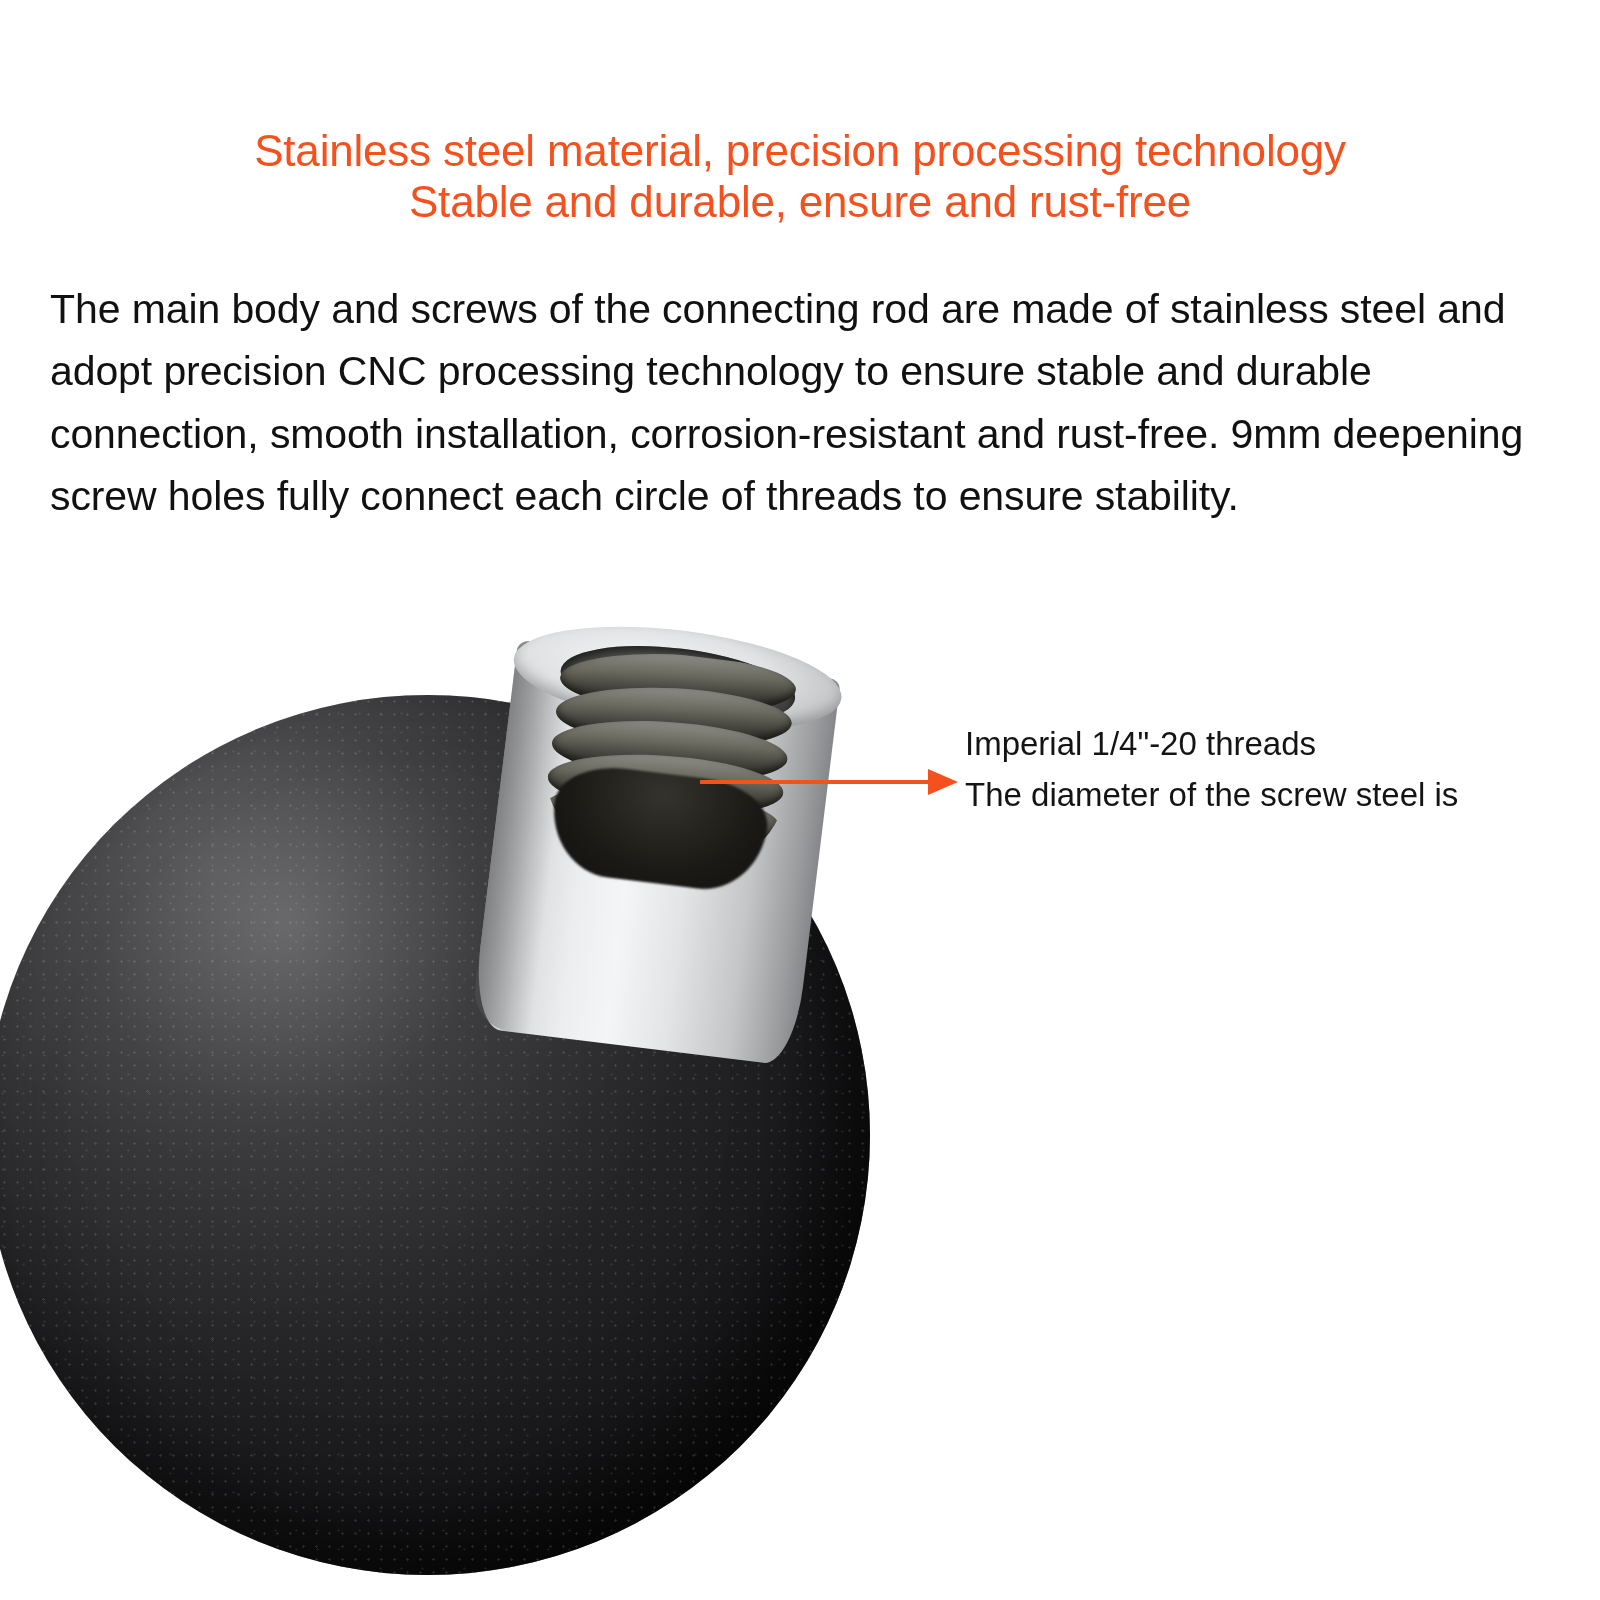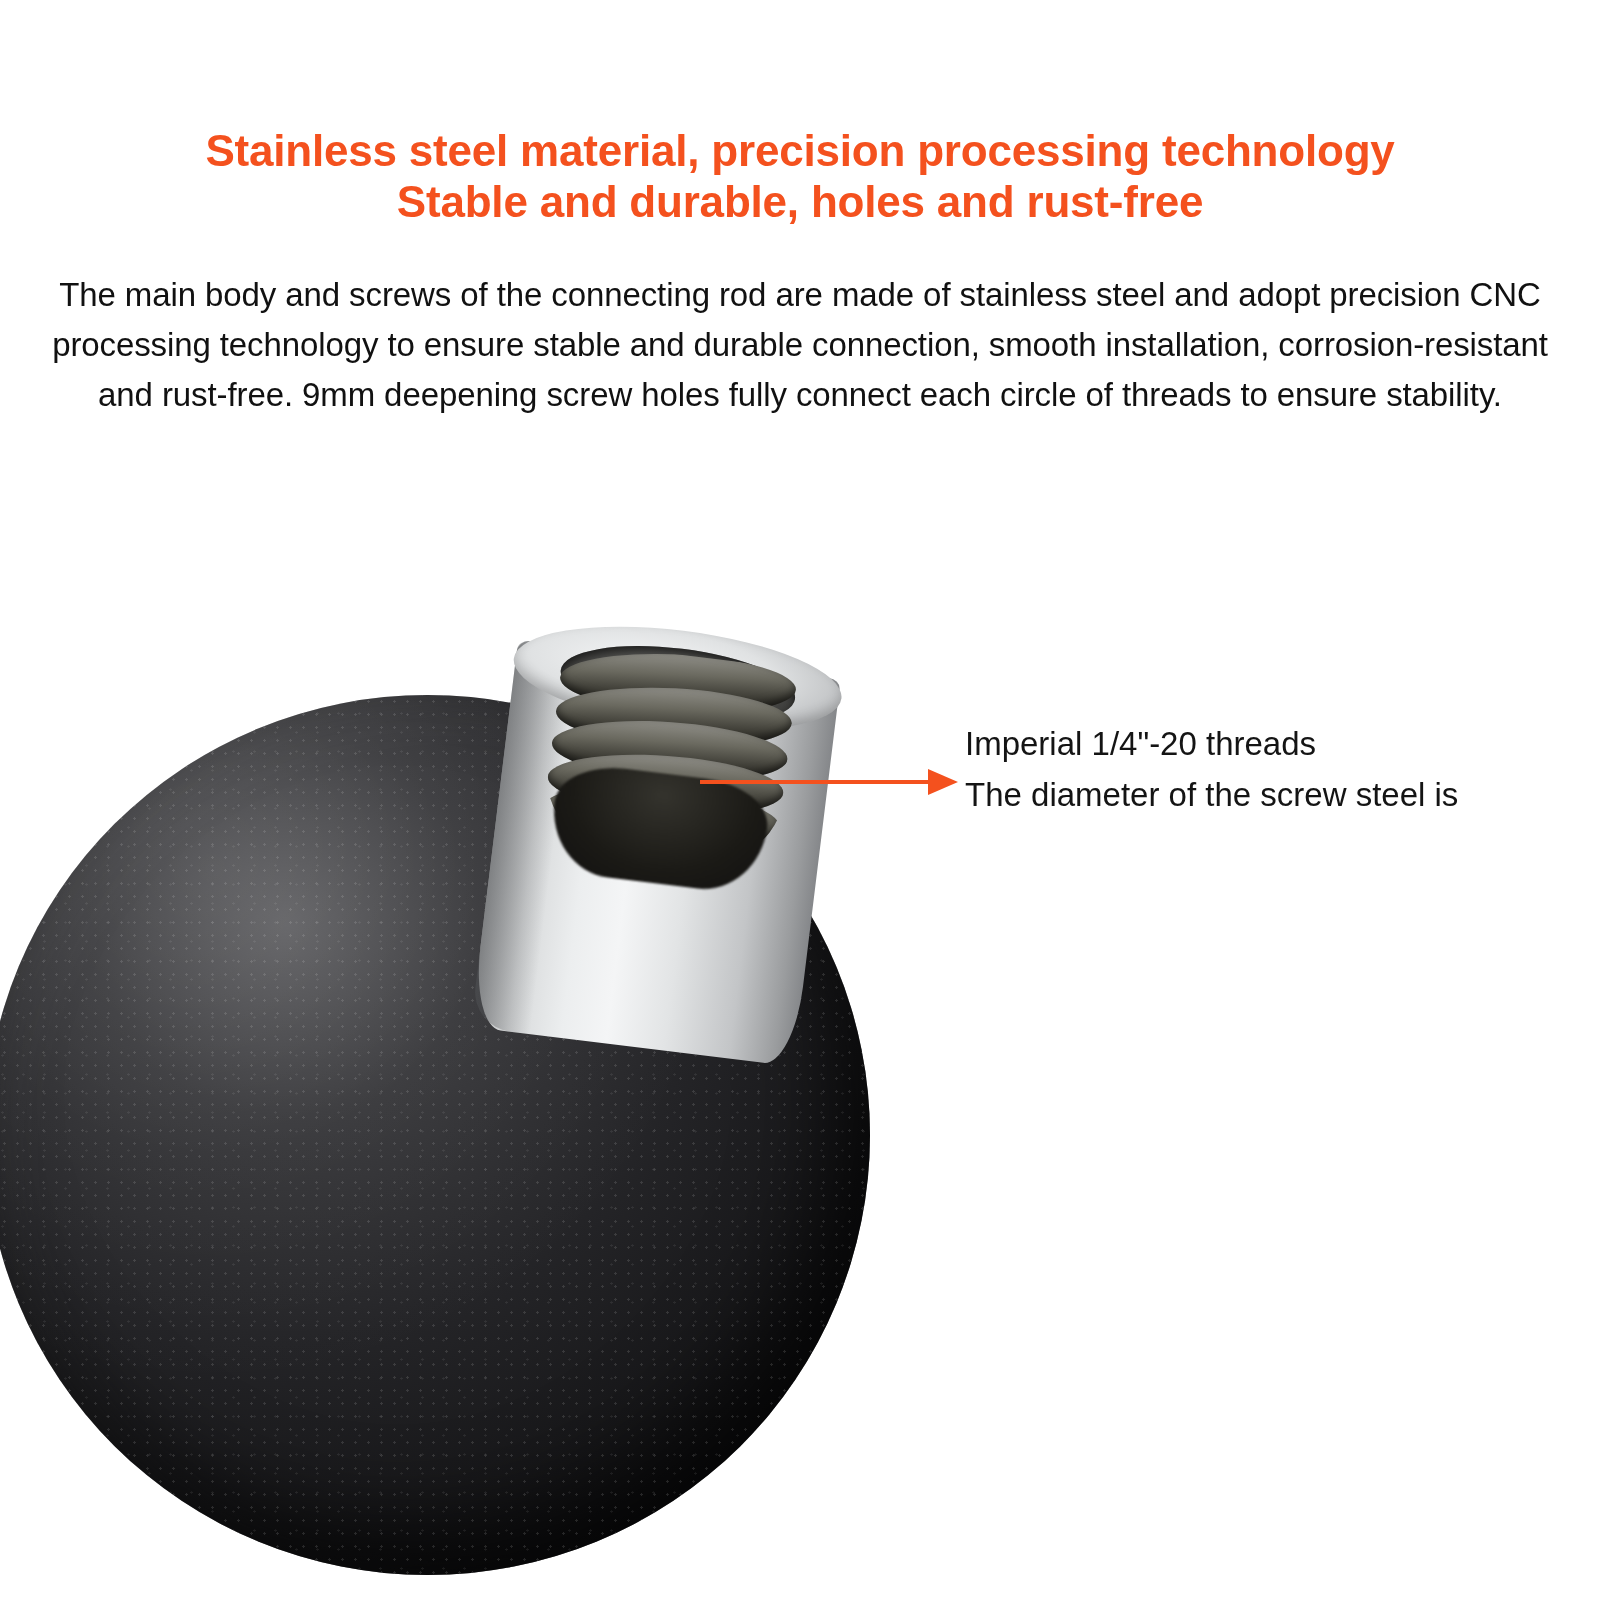--- a/index.html
+++ b/index.html
@@ -22,37 +22,36 @@
   }
 
   
   .headline {
     position: absolute;
     left: 0;
     top: 125px;
     width: 1600px;
     text-align: center;
     color: #F4511E;
-    font-weight: bold;
+    font-weight: normal;
     font-size: 44px;
     line-height: 1.16;
     letter-spacing: -0.2px;
   }
   .headline .l2 {
     display: block;
   }
 
   .bodycopy {
     position: absolute;
     left: 50px;
     top: 237px;
     width: 1500px;
-    text-align: center;
     color: #111111;
-    font-size: 33px;
+    font-size: 41px;
     line-height: 1.52;
     letter-spacing: -0.1px;
   }
 
   
   .photo {
     position: absolute;
     left: 0;
     top: 560px;
     width: 1000px;
@@ -217,21 +216,21 @@
   }
   .callout .line { display: block; white-space: pre; }
 </style>
 </head>
 <body>
 
 <div class="page">
 
   <div class="headline">
     <span class="l1">Stainless steel material, precision processing technology</span>
-    <span class="l2">Stable and durable, holes and rust-free</span>
+    <span class="l2">Stable and durable, ensure and rust-free</span>
   </div>
 
   <p class="bodycopy">The main body and screws of the connecting rod are made of stainless steel and adopt precision CNC processing technology to ensure stable and durable connection, smooth installation, corrosion-resistant and rust-free. 9mm deepening screw holes fully connect each circle of threads to ensure stability.</p>
 
   <div class="photo">
     <div class="ball">
       <div class="ball-speckle"></div>
     </div>
 
     <div class="stud">

